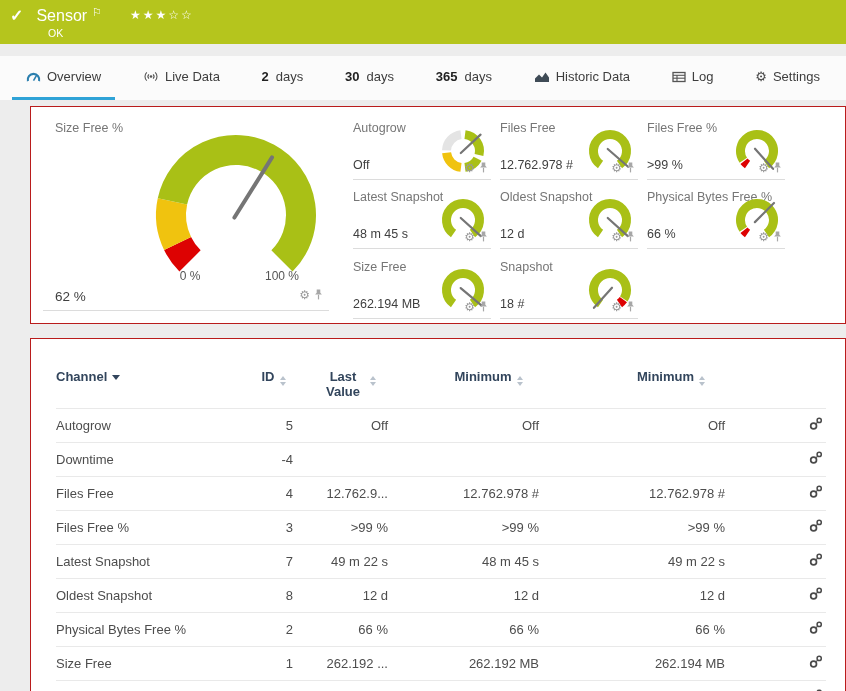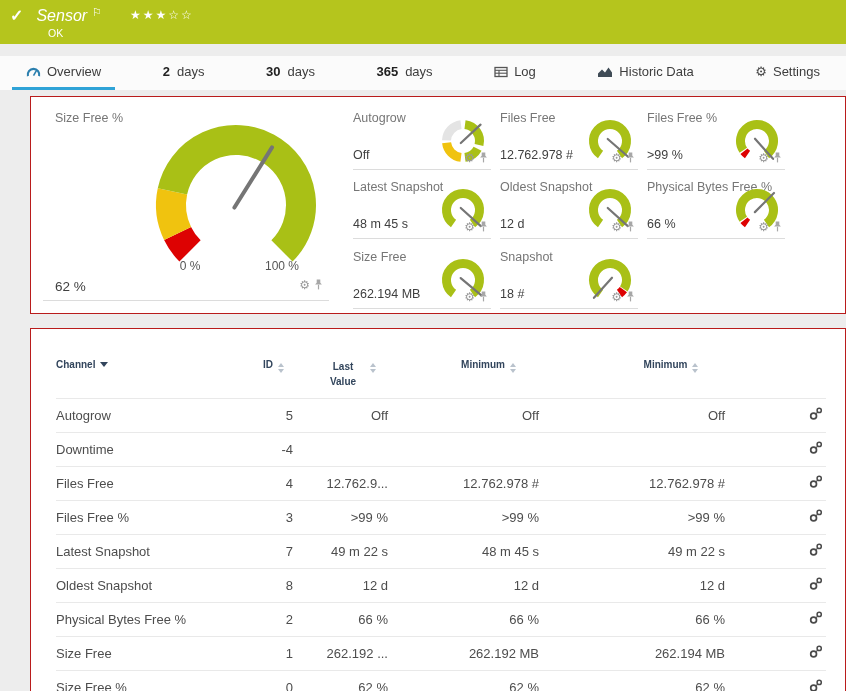--- a/index.html
+++ b/index.html
@@ -3,28 +3,28 @@
 <meta charset="utf-8">
 <style>
   *{box-sizing:border-box;margin:0;padding:0}
   html,body{width:846px;height:691px;overflow:hidden}
   body{background:#ededed;font-family:"Liberation Sans",sans-serif;-webkit-font-smoothing:antialiased}
 
   
   .top-header{height:44px;background:#b5c51d;color:#fff;position:relative}
   .th-row{display:flex;align-items:center;padding:7px 0 0 10px}
   .check{font-size:16px;font-weight:bold;line-height:1}
-  .kind{font-style:italic;font-size:16px;margin-left:13px}
+  .kind{font-size:16px;margin-left:13px}
   .title{font-weight:bold;font-size:17px;margin-left:8px}
   .flag{font-size:11px;margin-left:5px;align-self:flex-start;margin-top:-1px}
   .stars{margin-left:28px;font-size:12px;letter-spacing:2px;margin-top:-2px}
   .status{position:absolute;left:48px;top:27px;font-size:10.5px;font-weight:normal}
 
   
-  .tab-strip{display:flex;justify-content:space-between;align-items:stretch;height:34px;
+  .tab-strip{display:flex;justify-content:space-between;align-items:stretch;height:44px;
     margin-top:12px;background:#fbfbfb;padding:0 12px}
   .tab{display:flex;align-items:center;gap:6px;padding:0 14px;font-size:13px;color:#3d3d3d;
     cursor:pointer;border-bottom:3px solid transparent;white-space:nowrap}
   .tab.active{border-bottom-color:#2fa3d7}
   .tab-num{font-weight:bold;color:#222;margin-right:1px}
   .tab-icon{display:inline-flex;align-items:center}
   .glyph-gear{font-size:13px;color:#4a4a4a;line-height:1}
 
   
   .panel{margin-left:30px;background:#fff;border:1px solid #b91c1c}
@@ -45,21 +45,21 @@
   
   .small-grid{display:grid;grid-template-columns:repeat(3,138px);column-gap:9px;row-gap:6px;margin-left:24px}
   .small-cell{position:relative;height:59px;border-bottom:1px solid #dcdcdc}
   .small-cell .g-label{position:absolute;top:0;left:0;white-space:nowrap}
   .small-cell svg.sg{position:absolute;right:2px;top:5px}
   .small-cell .g-value{position:absolute;left:0;bottom:7px;font-size:12.5px;color:#3f3f3f;white-space:nowrap}
   .small-cell .cell-icons{position:absolute;right:3px;bottom:2px}
 
   
   table{border-collapse:collapse;width:770px;table-layout:fixed}
-  th{color:#32455c;font-size:10px;font-weight:bold;vertical-align:top;padding:0 0 9px 0;text-align:center}
+  th{color:#32455c;font-size:13px;font-weight:bold;vertical-align:top;padding:0 0 9px 0;text-align:center}
   th.c-channel{text-align:left}
   .hl{display:inline-block;max-width:44px;vertical-align:top;line-height:15px}
   td{font-size:13px;color:#4d4d4d;padding:7px 0 8px 0;border-top:1px solid #e9e9e9;line-height:15px;
      white-space:nowrap;overflow:hidden}
   td.c-channel{text-align:left}
   td.c-id{text-align:right;padding-right:8px}
   td.c-last{text-align:right;padding-right:8px}
   td.c-min{text-align:right;padding-right:42px}
   td.c-max{text-align:right;padding-right:36px}
   td.c-act{text-align:right;padding-right:2px}
@@ -87,49 +87,61 @@
     <div class="tab active">
       <span class="tab-icon">
         <svg width="15" height="13" viewBox="0 0 16 14">
           <path d="M2 12 A6.2 6.2 0 1 1 14 12" fill="none" stroke="#2b7fae" stroke-width="2.3"></path>
           <line x1="8" y1="11.5" x2="11.6" y2="5.2" stroke="#2b7fae" stroke-width="1.7"></line>
         </svg>
       </span>
       <span class="tab-label">Overview</span>
     </div>
     <div class="tab">
+      <span class="tab-icon">
+        <svg width="16" height="13" viewBox="0 0 16 13">
+          <circle cx="8" cy="6.5" r="1.3" fill="#555"></circle>
+          <path d="M5.9 4.4 a3 3 0 0 0 0 4.2" fill="none" stroke="#555" stroke-width="1.1"></path>
+          <path d="M10.1 4.4 a3 3 0 0 1 0 4.2" fill="none" stroke="#555" stroke-width="1.1"></path>
+          <path d="M3.8 2.3 a5.8 5.8 0 0 0 0 8.4" fill="none" stroke="#555" stroke-width="1.1"></path>
+          <path d="M12.2 2.3 a5.8 5.8 0 0 1 0 8.4" fill="none" stroke="#555" stroke-width="1.1"></path>
+        </svg>
+      </span>
+      <span class="tab-label">Live Data</span>
+    </div>
+    <div class="tab">
       <span class="tab-num">2</span>
       <span class="tab-label">days</span>
     </div>
     <div class="tab">
       <span class="tab-num">30</span>
       <span class="tab-label">days</span>
     </div>
     <div class="tab">
       <span class="tab-num">365</span>
       <span class="tab-label">days</span>
+    </div>
+    <div class="tab">
+      <span class="tab-icon">
+        <svg width="16" height="12" viewBox="0 0 16 12">
+          <path d="M1 11 V7.5 L5 3.5 L8 6.5 L11.5 1.5 L15 6.5 V11 Z" fill="#3f4b56"></path>
+        </svg>
+      </span>
+      <span class="tab-label">Historic Data</span>
     </div>
     <div class="tab">
       <span class="tab-icon">
         <svg width="14" height="12" viewBox="0 0 14 12">
           <rect x="1" y="1.5" width="12" height="9" fill="none" stroke="#555" stroke-width="1.3"></rect>
           <line x1="1" y1="4.3" x2="13" y2="4.3" stroke="#555" stroke-width="1.1"></line>
           <line x1="1" y1="7.2" x2="13" y2="7.2" stroke="#555" stroke-width="1.1"></line>
           <line x1="5" y1="4.3" x2="5" y2="10.5" stroke="#555" stroke-width="1.1"></line>
         </svg>
       </span>
       <span class="tab-label">Log</span>
-    </div>
-    <div class="tab">
-      <span class="tab-icon">
-        <svg width="16" height="12" viewBox="0 0 16 12">
-          <path d="M1 11 V7.5 L5 3.5 L8 6.5 L11.5 1.5 L15 6.5 V11 Z" fill="#3f4b56"></path>
-        </svg>
-      </span>
-      <span class="tab-label">Historic Data</span>
     </div>
     <div class="tab">
       <span class="tab-icon">
         <span class="glyph-gear">⚙</span>
       </span>
       <span class="tab-label">Settings</span>
     </div>
   </div>
 
 <div class="panel gauges-panel">

